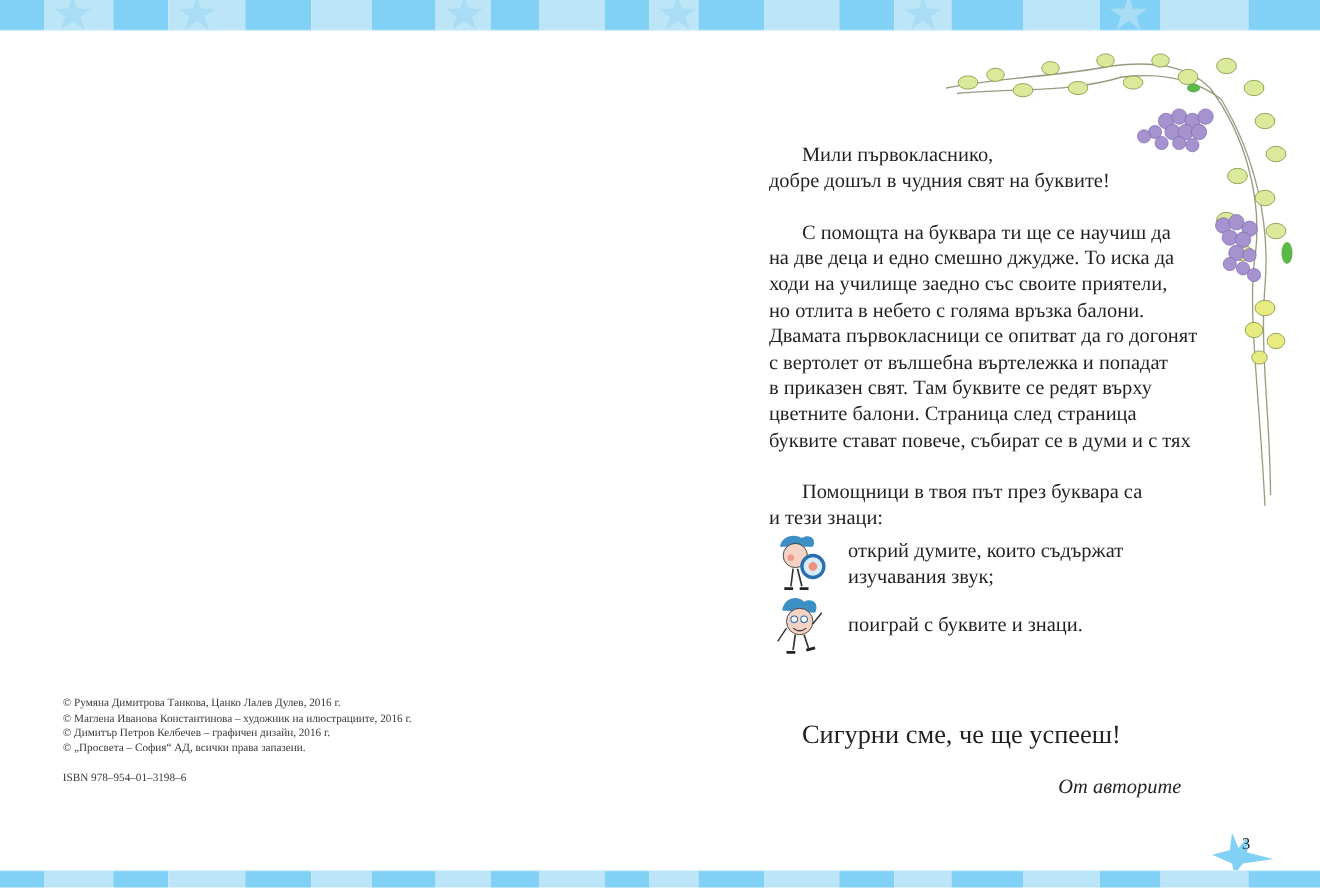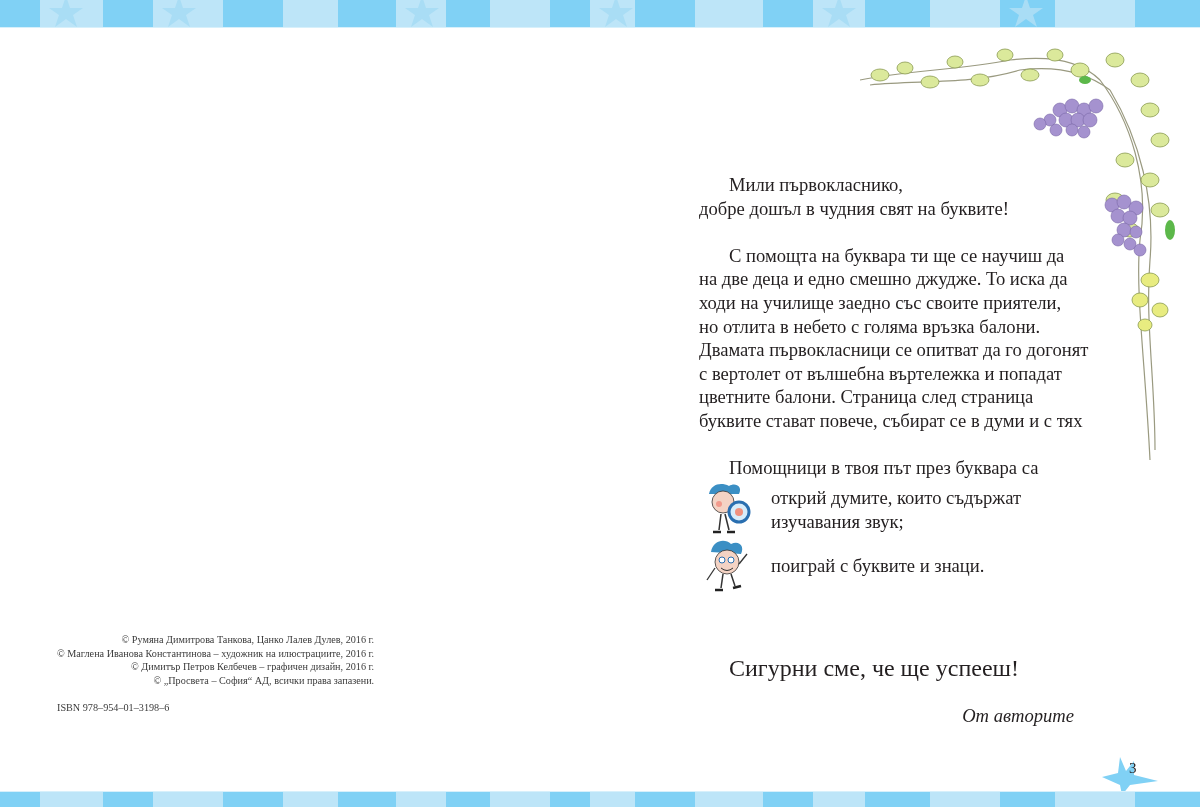--- a/index.html
+++ b/index.html
@@ -24,27 +24,27 @@
   }
   .border-bottom::before {
     content: ""; position: absolute; left: 0; right: 0; top: 0; height: 1px; background: #d7f0fb; z-index: 2;
   }
 
   
   .credits {
     position: absolute; left: 57px; top: 633px;
     font-size: 10.2px; line-height: 13.5px; color: #3a3a3a;
   }
-  .credits .line { white-space: nowrap; text-align: right; }
+  .credits .line { white-space: nowrap; }
   .isbn { position: absolute; left: 57px; top: 702px; font-size: 10.2px; color: #3a3a3a; white-space: nowrap; }
 
   
   .letter {
     position: absolute; left: 699px; top: 129px; width: 400px;
-    font-size: 18.6px; line-height: 23.6px; margin-top: 44px;
+    font-size: 18.6px; line-height: 23.6px;
   }
   .letter p { margin: 0; white-space: nowrap; }
   .letter .indent { padding-left: 30px; }
   .letter .gap { height: 23.6px; }
 
   .helper-row { display: flex; align-items: center; margin-left: 0; }
   .helper-icon { width: 60px; height: 56px; flex: 0 0 auto; position: relative; }
   .helper-text { margin-left: 12px; }
 
   .closing { position: absolute; left: 729px; top: 655px; font-size: 24px; white-space: nowrap; }
@@ -180,24 +180,26 @@
 <div class="letter">
   <p class="indent">Мили първокласнико,</p>
   <p>добре дошъл в чудния свят на буквите!</p>
   <div class="gap"></div>
   <p class="indent">С помощта на буквара ти ще се научиш да</p>
   <p>на две деца и едно смешно джудже. То иска да</p>
   <p>ходи на училище заедно със своите приятели,</p>
   <p>но отлита в небето с голяма връзка балони.</p>
   <p>Двамата първокласници се опитват да го догонят</p>
   <p>с вертолет от вълшебна въртележка и попадат</p>
+  <p>в приказен свят. Там буквите се редят върху</p>
   <p>цветните балони. Страница след страница</p>
   <p>буквите стават повече, събират се в думи и с тях</p>
   <div class="gap"></div>
   <p class="indent">Помощници в твоя път през буквара са</p>
+  <p>и тези знаци:</p>
 
   <div class="helper-row" style="margin-top:2px;">
     <div class="helper-icon">
       <svg width="60" height="56" viewBox="0 0 60 56">
         <path d="M10 12 C12 2 22 0 30 4 C36 0 44 4 40 12 Z" fill="#3b8fc4"></path>
         <circle cx="24" cy="20" r="11" fill="#f4d3c4" stroke="#333" stroke-width="0.8"></circle>
         <circle cx="20" cy="22" r="3" fill="#f29a8c"></circle>
         <circle cx="40" cy="30" r="10" fill="#d7ecfa" stroke="#2a6fb0" stroke-width="3"></circle>
         <circle cx="40" cy="30" r="4" fill="#f0917e"></circle>
         <line x1="22" y1="32" x2="20" y2="48" stroke="#333" stroke-width="1.5"></line>

